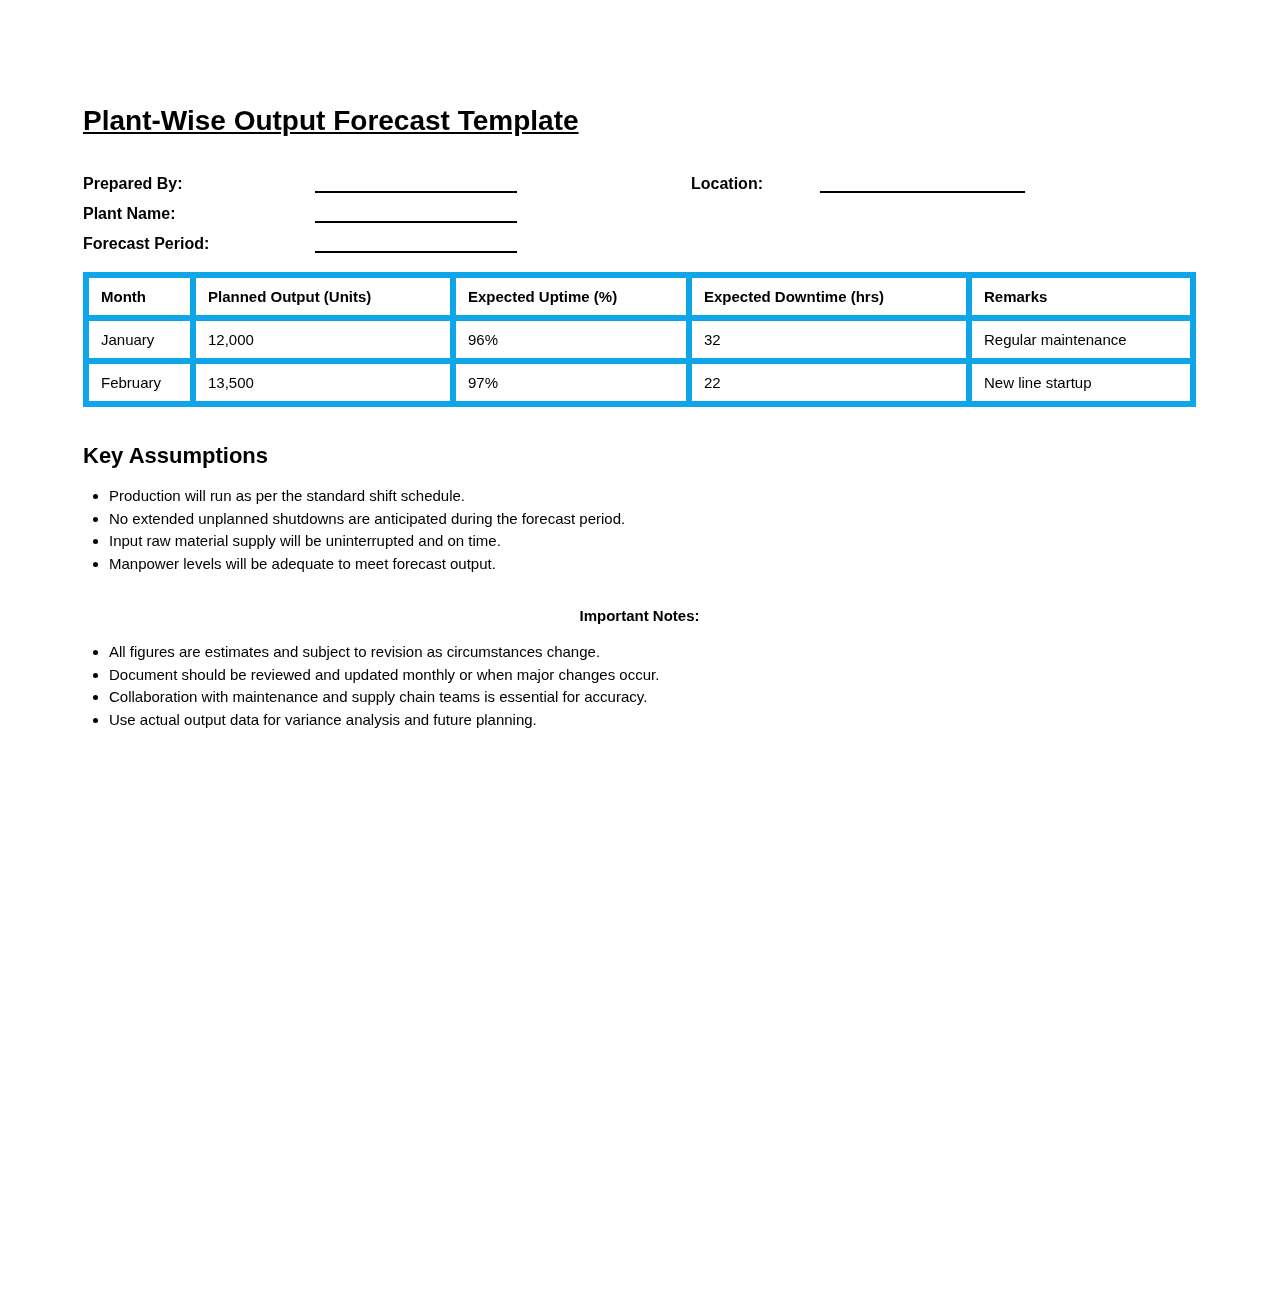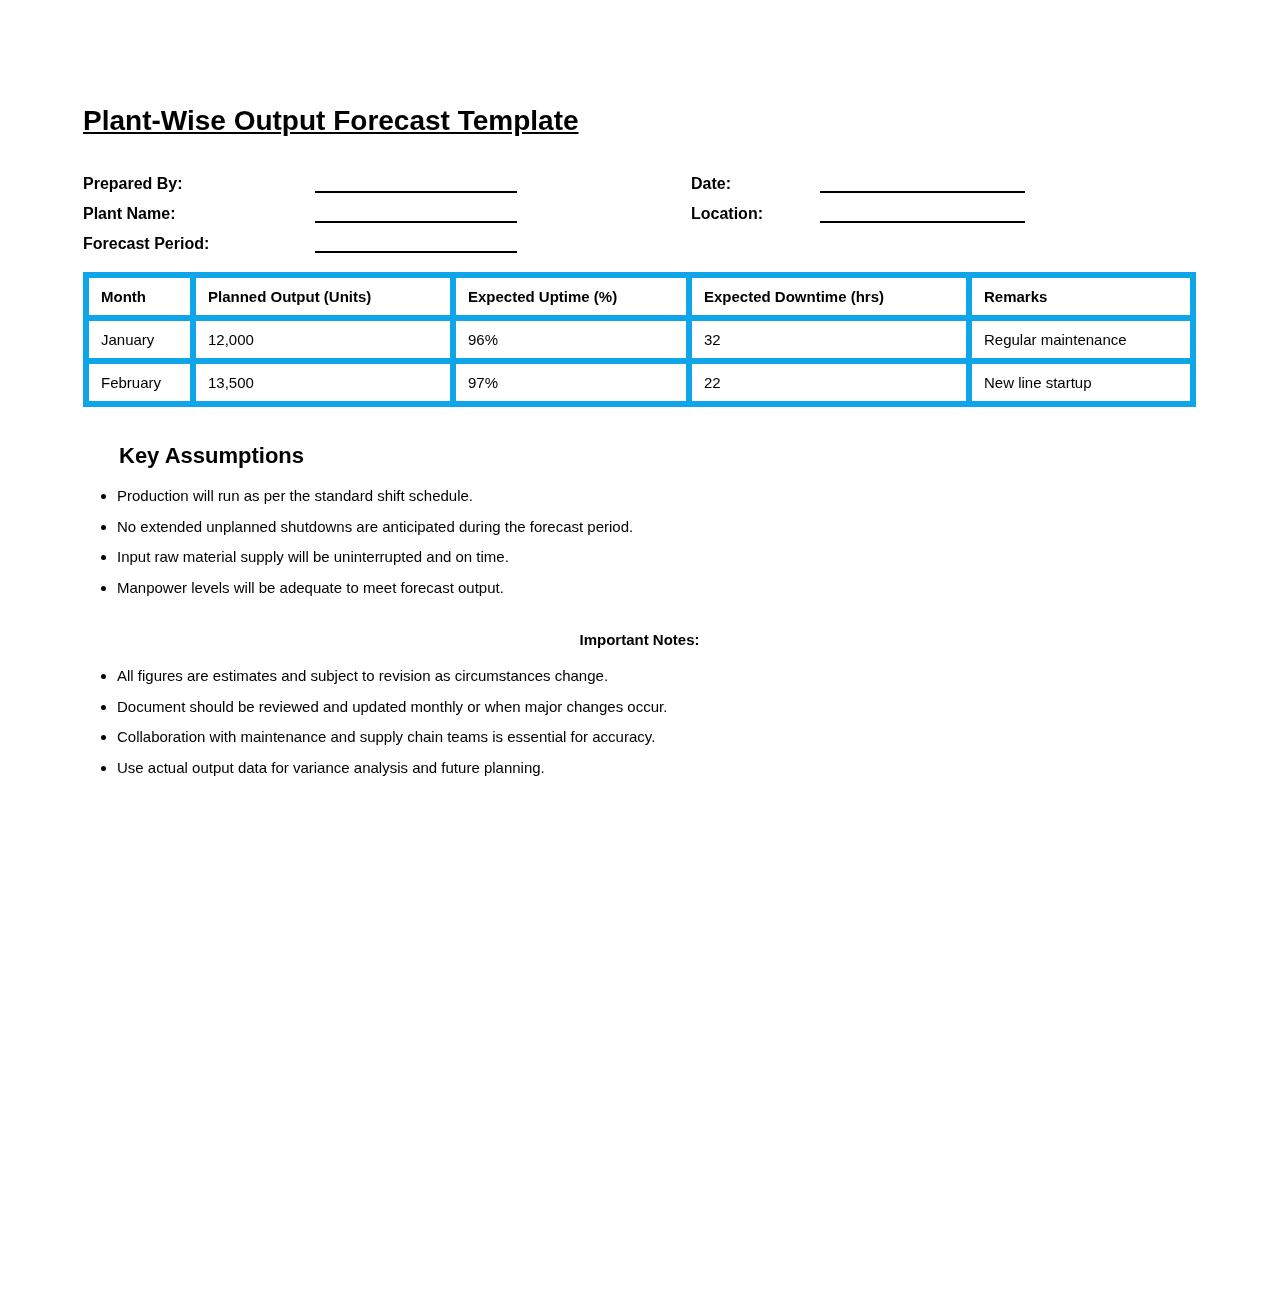--- a/index.html
+++ b/index.html
@@ -51,21 +51,21 @@
   .fields-left .field-line { width: 202px; }
   .fields-right .field-line { width: 205px; }
   
   .section-heading {
     font-size: 22px;
     font-weight: bold;
     line-height: 26px;
     margin: 0;
   }
   #forecast-summary-heading { margin-top: 39px; }
-  #key-assumptions-heading { margin-top: 36px; margin-left: 36px; }
+  #key-assumptions-heading { margin-top: 36px; }
   
   table.forecast-table {
     margin-top: 19px;
     border-collapse: collapse;
     width: 100%;
     font-size: 15px;
   }
   table.forecast-table th,
   table.forecast-table td {
     border: 6px solid #0ea5e9;
@@ -80,21 +80,21 @@
   col.c-uptime { width: 236px; }
   col.c-downtime { width: 280px; }
   col.c-remarks { width: auto; }
   
   ul.bullet-list {
     margin: 18px 0 0 0;
     padding-left: 22px;
     font-size: 15px;
     line-height: 18.5px;
   }
-  ul.bullet-list li { margin: 12px; }
+  ul.bullet-list li { margin: 4px; }
   
   .notes-label {
     font-size: 15px;
     font-weight: bold;
     line-height: 18px;
     margin: 34px 0 0 0;
     text-align: center;
   }
 </style>
 </head>
@@ -113,24 +113,20 @@
       <div class="field-row">
         <span class="field-label">Plant Name:</span>
         <span class="field-line"></span>
       </div>
       <div class="field-row">
         <span class="field-label">Forecast Period:</span>
         <span class="field-line"></span>
       </div>
     </div>
     <div class="fields-right">
-      <div class="field-row">
-        <span class="field-label">Date:</span>
-        <span class="field-line"></span>
-      </div>
       <div class="field-row">
         <span class="field-label">Location:</span>
         <span class="field-line"></span>
       </div>
     </div>
   </div>
 
 
   <table class="forecast-table">
     <colgroup>

